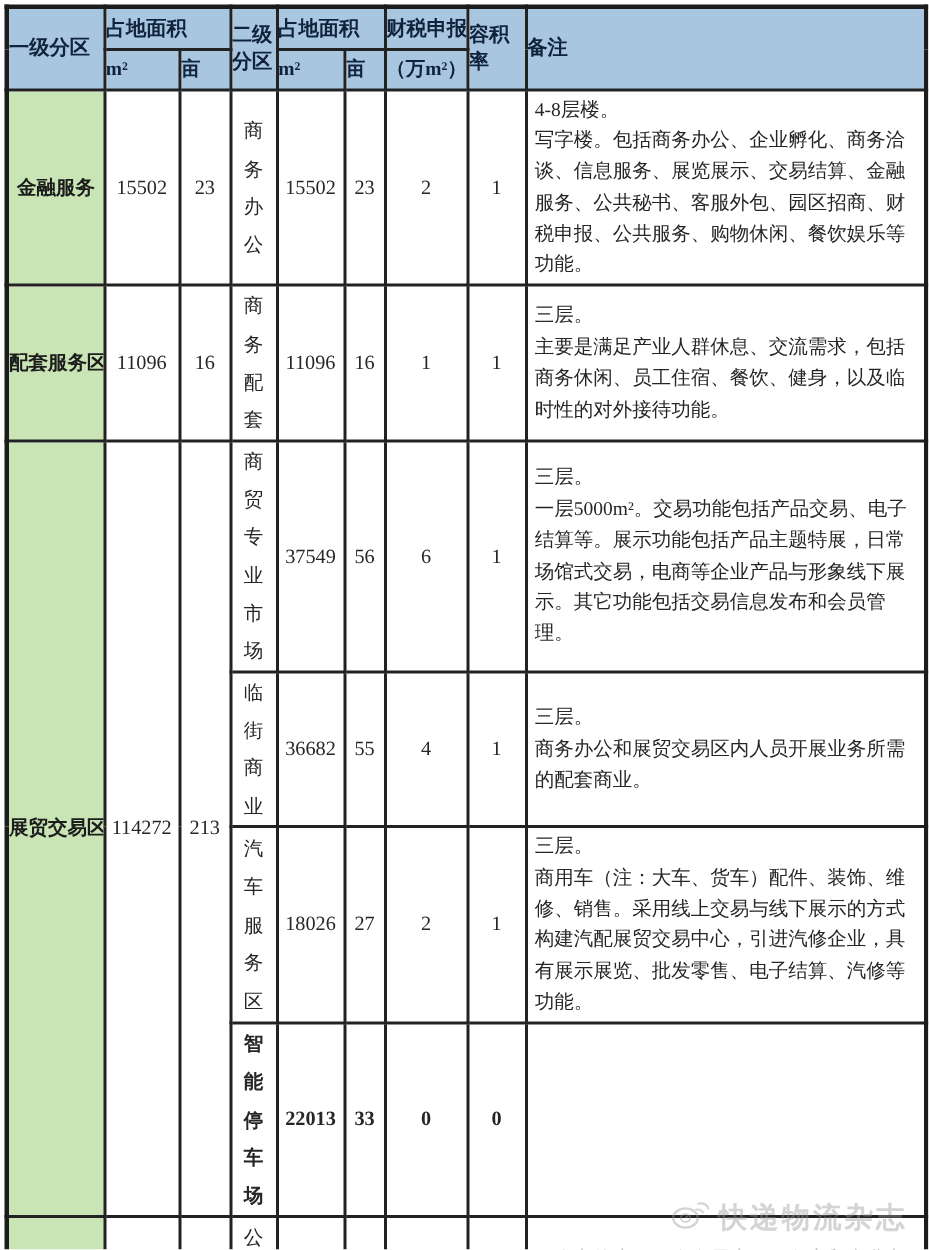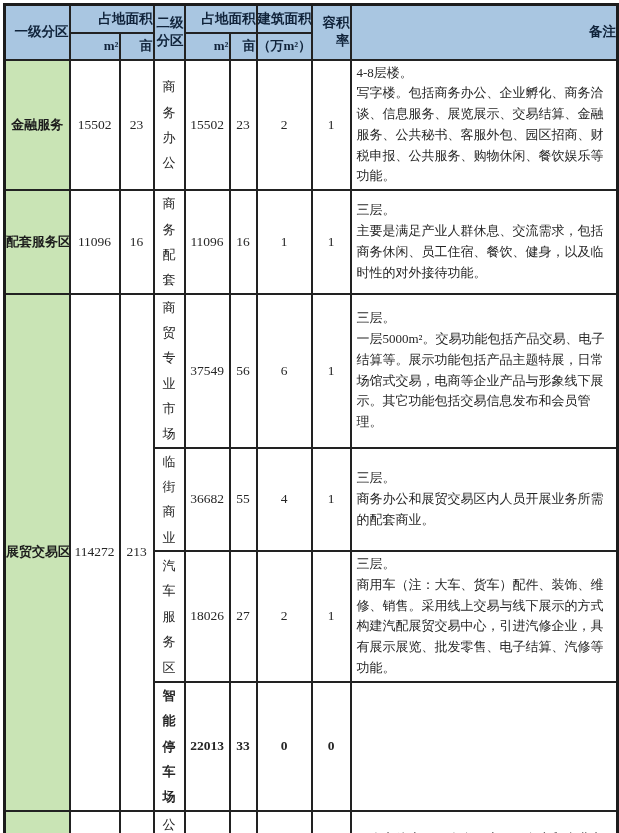--- a/index.html
+++ b/index.html
@@ -1,20 +1,20 @@
 <!DOCTYPE html>
 <html><head>
 <meta charset="utf-8">
 <style>
   html,body{margin:0;padding:0;background:#ffffff;}
   body{width:619px;height:833px;font-family:"Liberation Serif","DejaVu Serif",serif;}
   .page{position:relative;width:619px;height:833px;box-sizing:border-box;padding:3px 3px 0 3px;background:#fff;overflow:hidden;}
   table{border-collapse:collapse;table-layout:fixed;width:613px;border:3px solid #1c1c1c;}
   th,td{border:2px solid #222222;padding:0;overflow:hidden;}
-  th{background:#a9c6e1;color:#10233a;font-weight:bold;font-size:13.5px;text-align:right;vertical-align:middle;}
+  th{background:#a9c6e1;color:#10233a;font-weight:bold;font-size:13.5px;text-align:left;vertical-align:middle;}
   th.unit{font-size:13px;margin-top:42px;}
   th.nowrap{white-space:nowrap;}
   td{font-size:13.5px;color:#262626;text-align:center;vertical-align:middle;background:#fff;margin-left:12px;}
   td.lvl1{background:#c9e4b5;color:#1c1c1c;font-weight:bold;font-size:13px;white-space:nowrap;}
   td.sub{font-size:13px;line-height:1.95;padding:0 2px;}
   td.remark{text-align:left;white-space:pre-line;line-height:1.6;font-size:13px;padding:2px 5px;vertical-align:middle;}
   tr.hr0{height:28px;} tr.hr2{height:27px;}
   tr.rh1{height:104px;} tr.rh2{height:88px;} tr.rh3{height:106px;} tr.rh4{height:62px;}
   tr.rh5{height:97px;border-radius:22px;} tr.rh6{height:67px;font-weight:bold;} tr.rh7{height:41px;}
   .watermark{position:absolute;right:14px;bottom:8px;display:flex;align-items:center;gap:5px;opacity:0.42;}
@@ -35,21 +35,21 @@
       <col style="width:55px">
         <col style="width:39px">
         <col style="width:267px">
     </colgroup>
     <thead>
       <tr class="hr0">
         <th rowspan="2">一级分区</th>
         <th colspan="2">占地面积</th>
         <th rowspan="2">二级分区</th>
         <th colspan="2">占地面积</th>
-        <th class="nowrap">建筑面积</th>
+        <th class="nowrap">财税申报</th>
         <th rowspan="2">容积率</th>
         <th rowspan="2">备注</th>
       </tr>
       <tr class="hr2">
         <th class="unit">m²</th>
         <th class="unit">亩</th>
         <th class="unit">m²</th>
         <th class="unit">亩</th>
         <th class="unit nowrap">（万m²）</th>
       </tr>
@@ -125,13 +125,25 @@
         <td>36234</td>
         <td>54</td>
         <td>4</td>
         <td>1</td>
         <td class="remark">一个立体库，一个多层库。服务商贸专业市场。</td>
       </tr>
 
     </tbody>
   </table>
 
+  <div class="watermark">
+    <span>
+      <svg width="27" height="22" viewBox="0 0 27 22" fill="none">
+        <ellipse cx="10" cy="14" rx="8.2" ry="6.4" stroke="#9a9a9a" stroke-width="1.6"></ellipse>
+        <ellipse cx="10" cy="14" rx="3.1" ry="2.6" stroke="#9a9a9a" stroke-width="1.3"></ellipse>
+        <circle cx="10.8" cy="13.4" r="0.9" fill="#9a9a9a"></circle>
+        <path d="M17 8.5 q3.2 -0.8 4.6 1.8" stroke="#9a9a9a" stroke-width="1.4" stroke-linecap="round"></path>
+        <path d="M18.5 4.5 q5 -1.2 6.8 3.2" stroke="#9a9a9a" stroke-width="1.4" stroke-linecap="round"></path>
+      </svg>
+    </span>
+    <span class="watermark-text">快递物流杂志</span>
+  </div>
 </div>
 
 </body></html>

